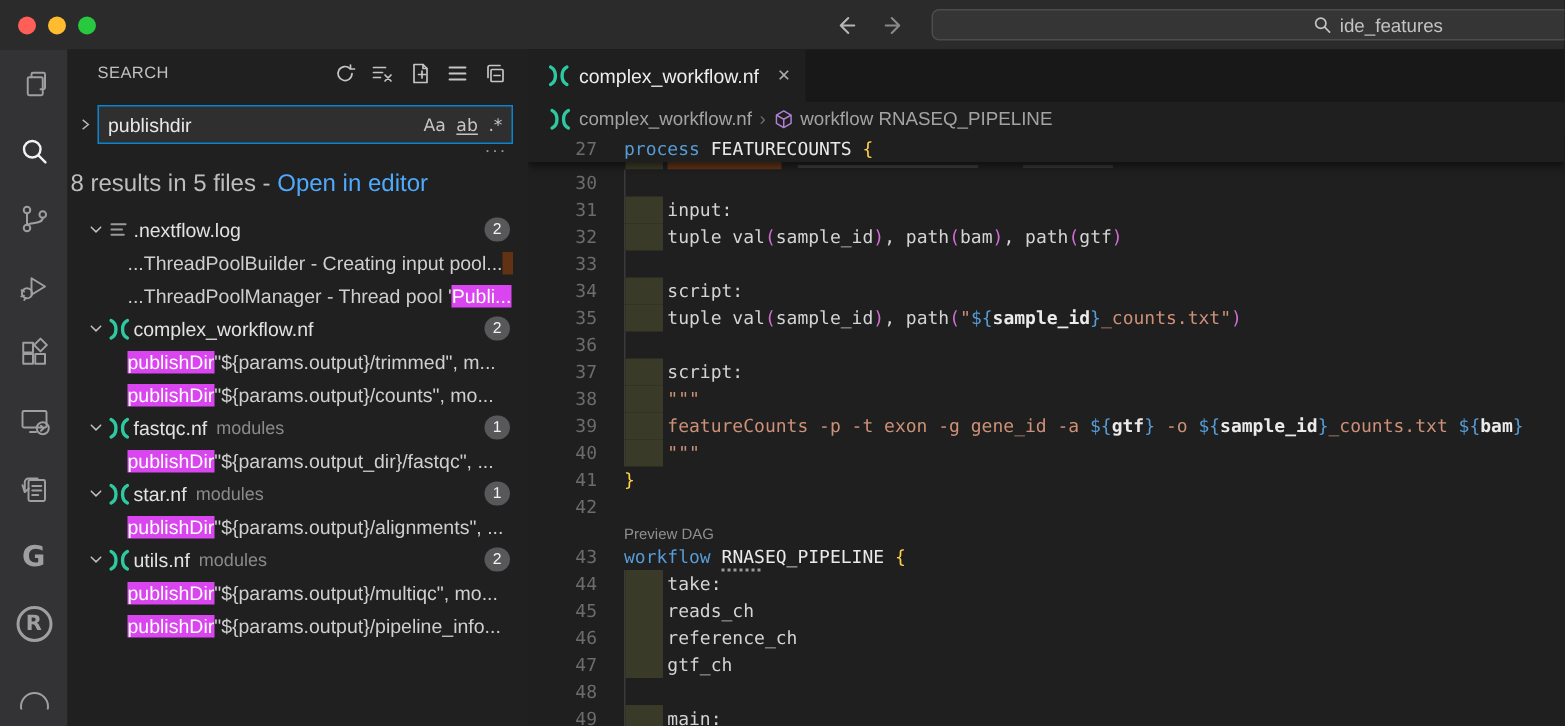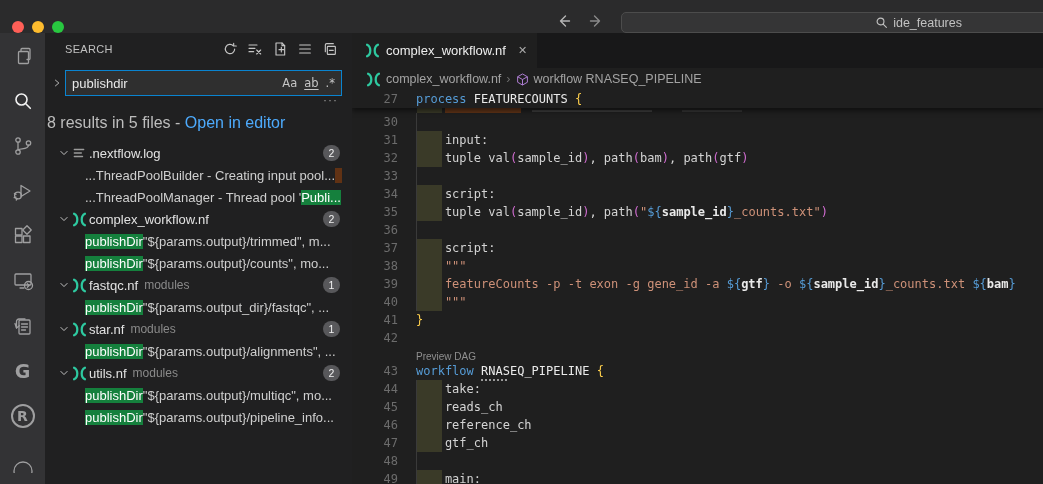--- a/index.html
+++ b/index.html
@@ -1,21 +1,21 @@
 <!DOCTYPE html>
 <html><head>
 <meta charset="utf-8">
 <style>
   * { box-sizing: border-box; margin: 0; padding: 0; }
   html,body { width:1043px; height:484px; overflow:hidden; background:#1f1f1f;
     font-family:"Liberation Sans", sans-serif; -webkit-font-smoothing:antialiased; }
   .window { width:1043px; height:484px; display:flex; flex-direction:column; }
 
   
-  .titlebar { height:33px; background:#2b2b2c; display:flex; align-items:flex-end; flex:none; }
+  .titlebar { height:33px; background:#2b2b2c; display:flex; align-items:center; flex:none; }
   .traffic { display:flex; gap:8px; margin-left:12px; }
   .tl { width:12px; height:12px; border-radius:50%; display:inline-block; }
   .tl.red{ background:#ff5f57; } .tl.yellow{ background:#febc2e; } .tl.green{ background:#28c840; }
   .tb-spacer { flex:1; }
   .navarrow { color:#b5b5b5; width:24px; height:24px; display:flex; align-items:center; justify-content:center; margin-right:4px; }
   .navarrow.dim { color:#8a8a8a; }
   .cmdcenter { width:430px; height:21px; margin-left:12px; margin-right:-8px; background:#353536;
     border:1px solid #4c4c4c; border-radius:5px; display:flex; align-items:center;
     justify-content:flex-end; padding-right:88px; gap:5px; color:#c2c2c2; font-size:12.5px; }
   .cmdcenter .icon svg{ display:block; }
@@ -53,21 +53,21 @@
   .tree { flex:1; overflow:hidden; }
   .trow { height:22px; display:flex; align-items:center; white-space:nowrap; overflow:hidden; position:relative; cursor:pointer; font-size:13px; }
   .trow.file { padding-left:12px; gap:0; }
   .trow.match { padding-left:40px; color:#cfcfcf; }
   .chev { color:#c0c0c0; width:14px; flex:none; display:flex; justify-content:center; }
   .ficon { width:16px; height:16px; flex:none; display:flex; align-items:center; justify-content:center; }
   .fname { color:#e2e2e2; margin-left:2px; }
   .fdesc { color:#8a8a8a; font-size:12px; margin-left:6px; }
   .badge { position:absolute; right:12px; top:3px; min-width:17px; height:16px; border-radius:9px;
     background:#58585b; color:#f2f2f2; font-size:10.5px; display:flex; align-items:center; justify-content:center; padding:0 5px; }
-  .hl { background:#15803d; color:#ffffff; }
+  .hl { background:#d946ef; color:#ffffff; }
   .edgeblk { display:inline-block; width:7px; height:15px; background:#613214; vertical-align:middle; }
 
   
   .editorcol { flex:1; display:flex; flex-direction:column; min-width:0; background:#1f1f1f; }
   .tabs { height:35px; background:#181819; display:flex; flex:none; }
   .tab { height:35px; background:#1f1f1f; display:flex; align-items:center; gap:6px; padding:0 10px 0 12px; cursor:pointer; }
   .tab-label { color:#eeeeee; font-size:13px; }
   .tab-close { color:#ababab; font-size:11px; margin-left:6px; cursor:pointer; }
   .breadcrumbs { height:22px; display:flex; align-items:center; padding-left:14px; gap:5px; font-size:12.5px; color:#a3a3a3; flex:none; }
   .bc-sep { color:#6e6e6e; }

